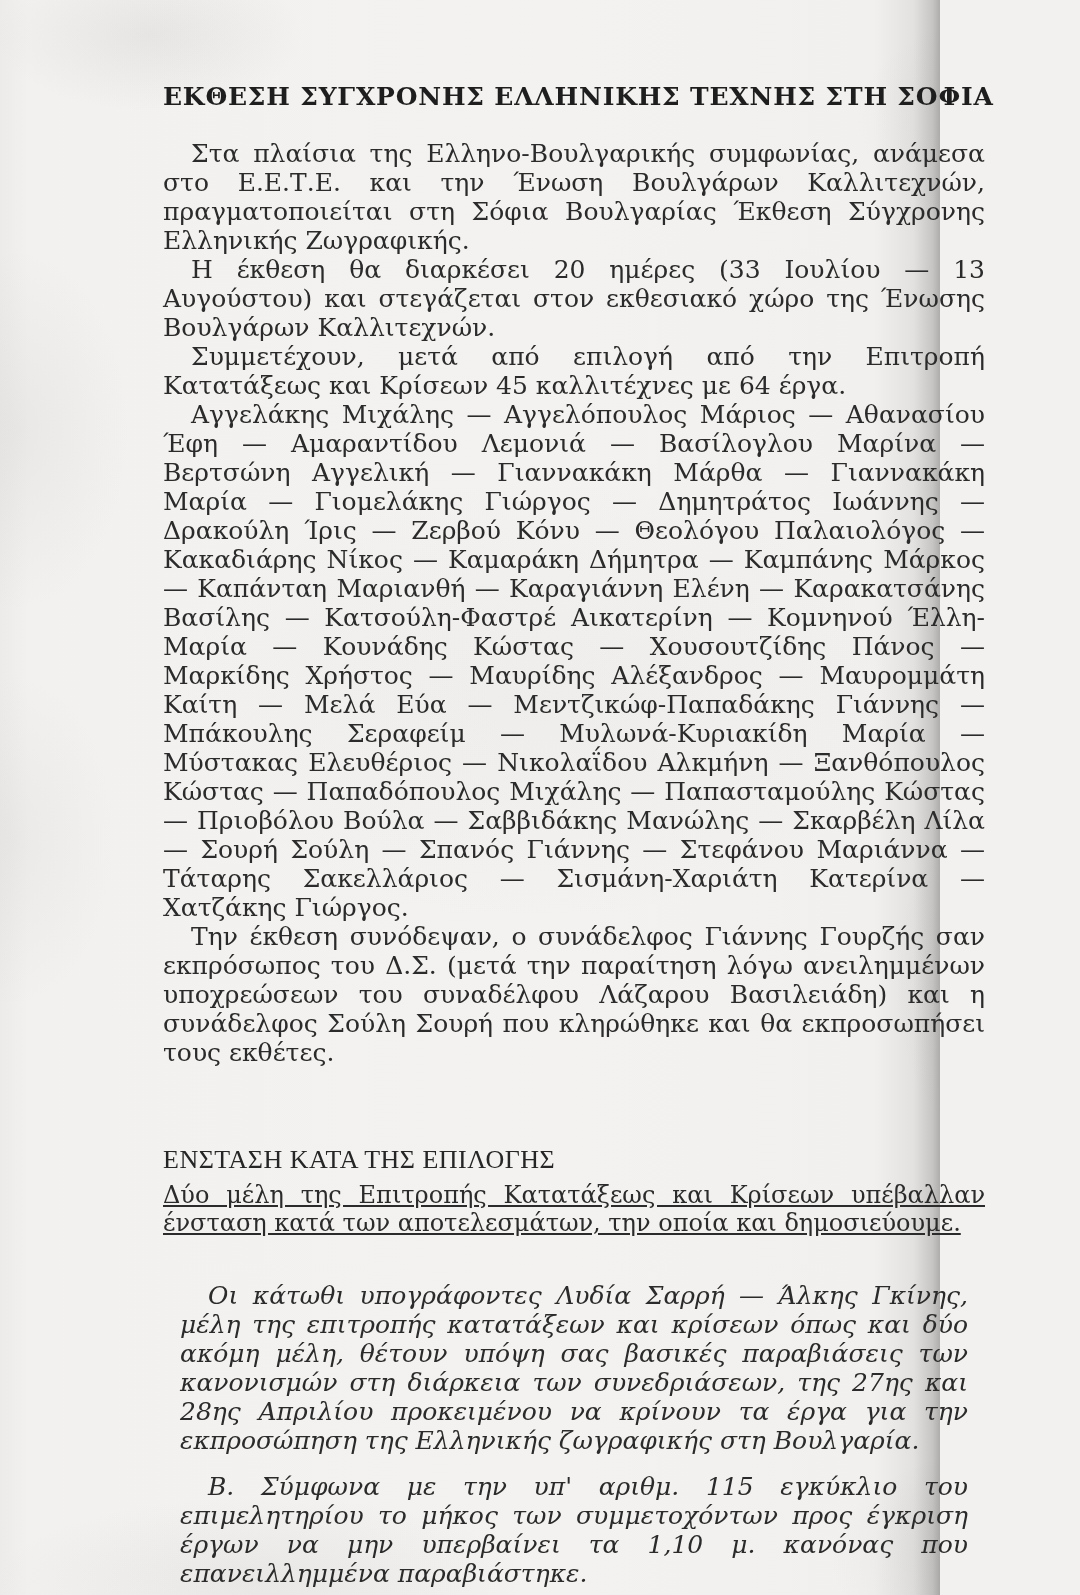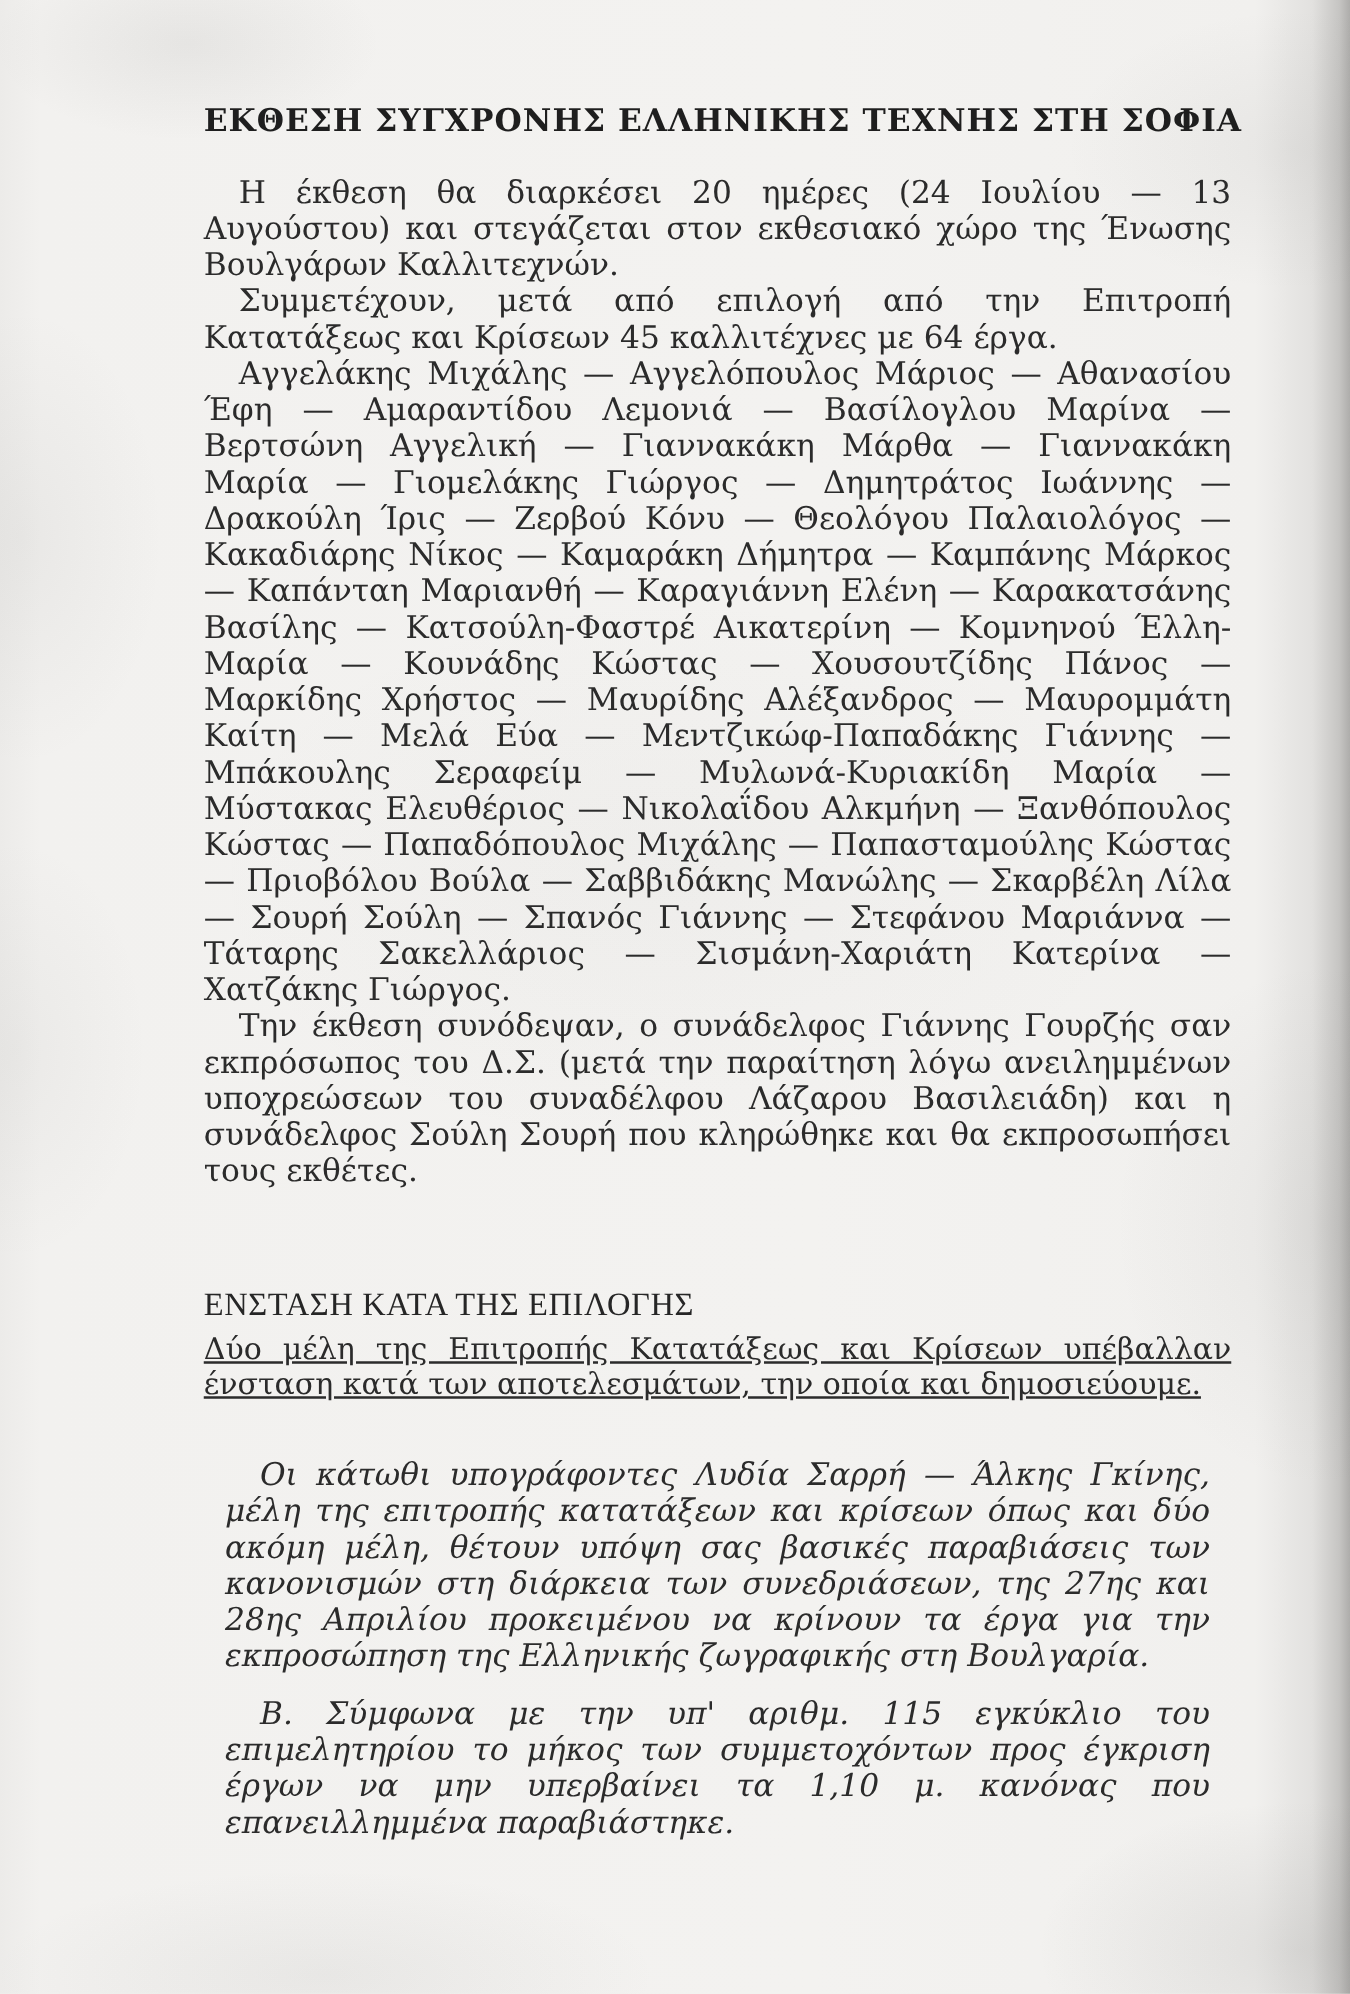--- a/index.html
+++ b/index.html
@@ -6,21 +6,21 @@
   body {
     width: 1080px;
     height: 1595px;
     background: #f2f1ef;
     font-family: "DejaVu Serif", serif;
     color: #2b2b2b;
     overflow: hidden;
   }
   .page {
     position: relative;
-    width: 1080px;
+    width: 940px;
     height: 1595px;
     background:
       linear-gradient(90deg,
         #ecebe9 0%, #f2f1ef 3%,
         #f3f2f0 60%, #f1f0ee 93%,
         #e2e1df 97.2%, #c6c5c3 99.2%, #aeadab 100%);
   }
   
   .page::before {
     content: "";
@@ -88,22 +88,23 @@
   }
 </style>
 </head>
 <body>
 
 <div class="page">
   <div class="content">
 
     <h1 class="title">ΕΚΘΕΣΗ ΣΥΓΧΡΟΝΗΣ ΕΛΛΗΝΙΚΗΣ ΤΕΧΝΗΣ ΣΤΗ ΣΟΦΙΑ</h1>
 
+    <p class="body-par">Στα πλαίσια της Ελληνο-Βουλγαρικής συμφωνίας, ανάμεσα στο Ε.Ε.Τ.Ε. και την Ένωση Βουλγάρων Καλλιτεχνών, πραγματοποιείται στη Σόφια Βουλγαρίας Έκθεση Σύγχρονης Ελληνικής Ζωγραφικής.</p>
 
-    <p class="body-par">Η έκθεση θα διαρκέσει 20 ημέρες (24 Ιουλίου — 13 Αυγούστου) και στεγάζεται στον εκθεσιακό χώρο της Ένωσης Βουλγάρων Καλλιτεχνών.</p>
+    <p class="body-par">Η έκθεση θα διαρκέσει 20 ημέρες (33 Ιουλίου — 13 Αυγούστου) και στεγάζεται στον εκθεσιακό χώρο της Ένωσης Βουλγάρων Καλλιτεχνών.</p>
 
     <p class="body-par">Συμμετέχουν, μετά από επιλογή από την Επιτροπή Κατατάξεως και Κρίσεων 45 καλλιτέχνες με 64 έργα.</p>
 
     <p class="body-par">Αγγελάκης Μιχάλης — Αγγελόπουλος Μάριος — Αθανασίου Έφη — Αμαραντίδου Λεμονιά — Βασίλογλου Μαρίνα — Βερτσώνη Αγγελική — Γιαννακάκη Μάρθα — Γιαννακάκη Μαρία — Γιομελάκης Γιώργος — Δημητράτος Ιωάννης — Δρακούλη Ίρις — Ζερβού Κόνυ — Θεολόγου Παλαιολόγος — Κακαδιάρης Νίκος — Καμαράκη Δήμητρα — Καμπάνης Μάρκος — Καπάνταη Μαριανθή — Καραγιάννη Ελένη — Καρακατσάνης Βασίλης — Κατσούλη-Φαστρέ Αικατερίνη — Κομνηνού Έλλη-Μαρία — Κουνάδης Κώστας — Χουσουτζίδης Πάνος — Μαρκίδης Χρήστος — Μαυρίδης Αλέξανδρος — Μαυρομμάτη Καίτη — Μελά Εύα — Μεντζικώφ-Παπαδάκης Γιάννης — Μπάκουλης Σεραφείμ — Μυλωνά-Κυριακίδη Μαρία — Μύστακας Ελευθέριος — Νικολαΐδου Αλκμήνη — Ξανθόπουλος Κώστας — Παπαδόπουλος Μιχάλης — Παπασταμούλης Κώστας — Πριοβόλου Βούλα — Σαββιδάκης Μανώλης — Σκαρβέλη Λίλα — Σουρή Σούλη — Σπανός Γιάννης — Στεφάνου Μαριάννα — Τάταρης Σακελλάριος — Σισμάνη-Χαριάτη Κατερίνα — Χατζάκης Γιώργος.</p>
 
     <p class="body-par">Την έκθεση συνόδεψαν, ο συνάδελφος Γιάννης Γουρζής σαν εκπρόσωπος του Δ.Σ. (μετά την παραίτηση λόγω ανειλημμένων υποχρεώσεων του συναδέλφου Λάζαρου Βασιλειάδη) και η συνάδελφος Σούλη Σουρή που κληρώθηκε και θα εκπροσωπήσει τους εκθέτες.</p>
 
     <h2 class="objection-heading">ΕΝΣΤΑΣΗ ΚΑΤΑ ΤΗΣ ΕΠΙΛΟΓΗΣ</h2>
 
     <p class="objection-intro">Δύο μέλη της Επιτροπής Κατατάξεως και Κρίσεων υπέβαλλαν ένσταση κατά των αποτελεσμάτων, την οποία και δημοσιεύουμε.</p>

